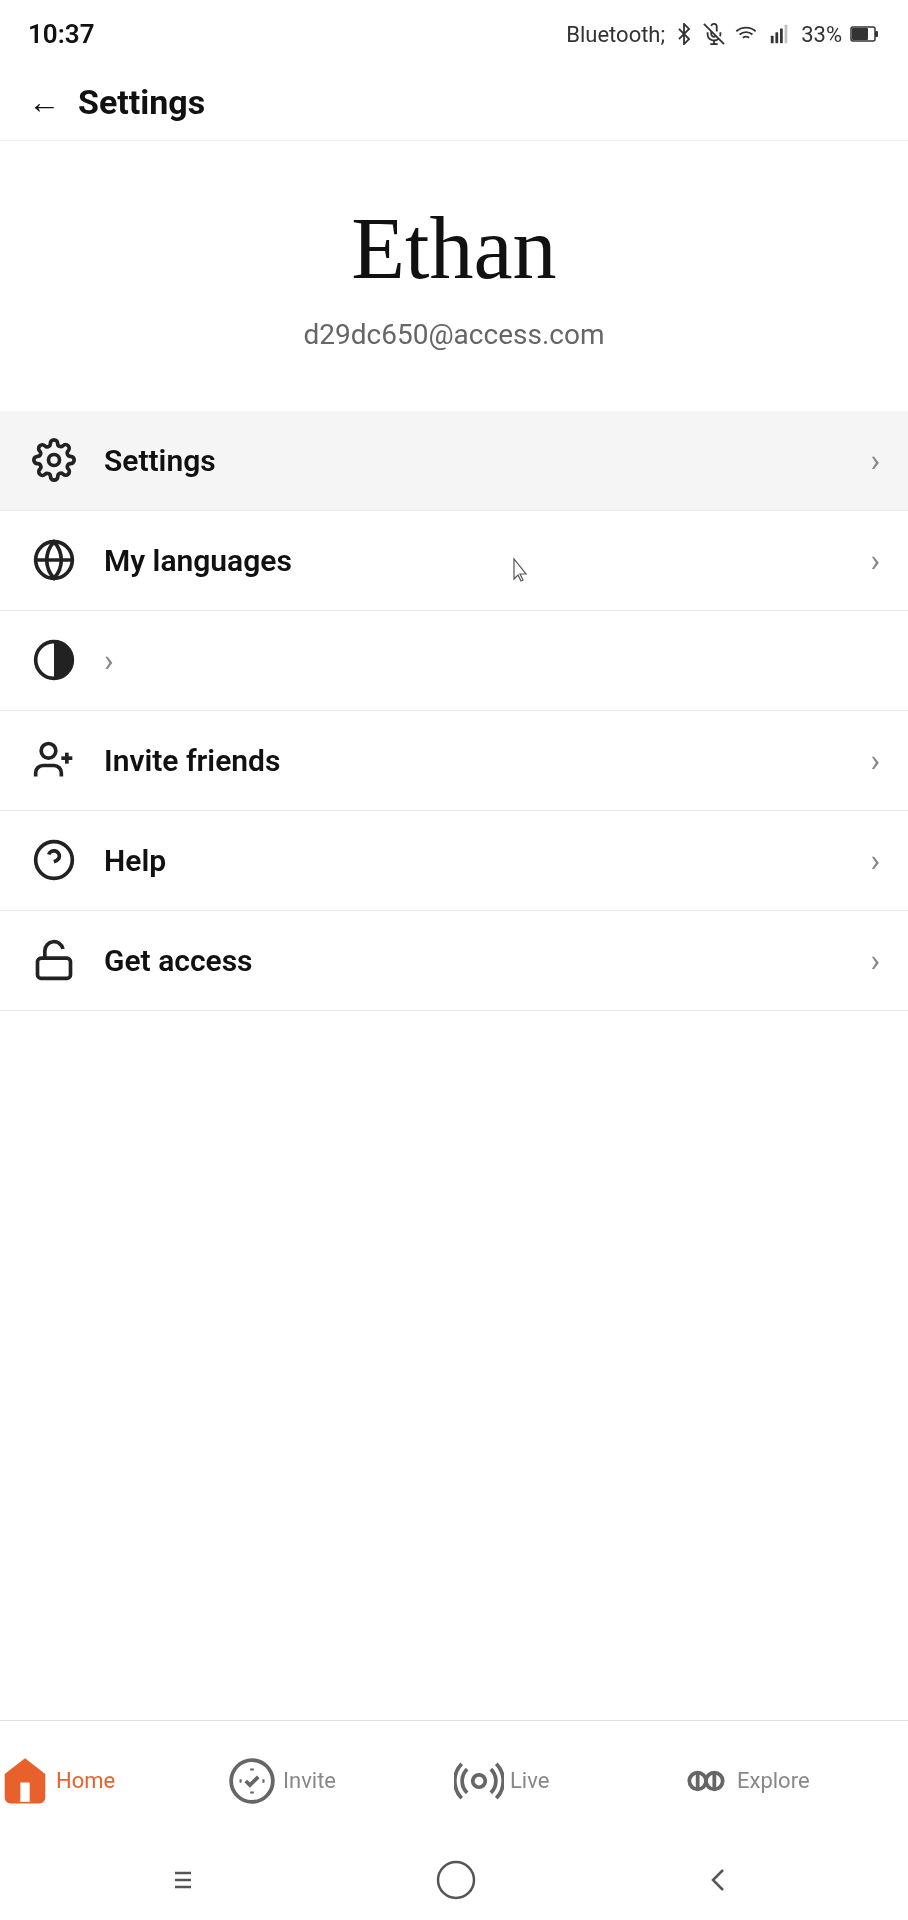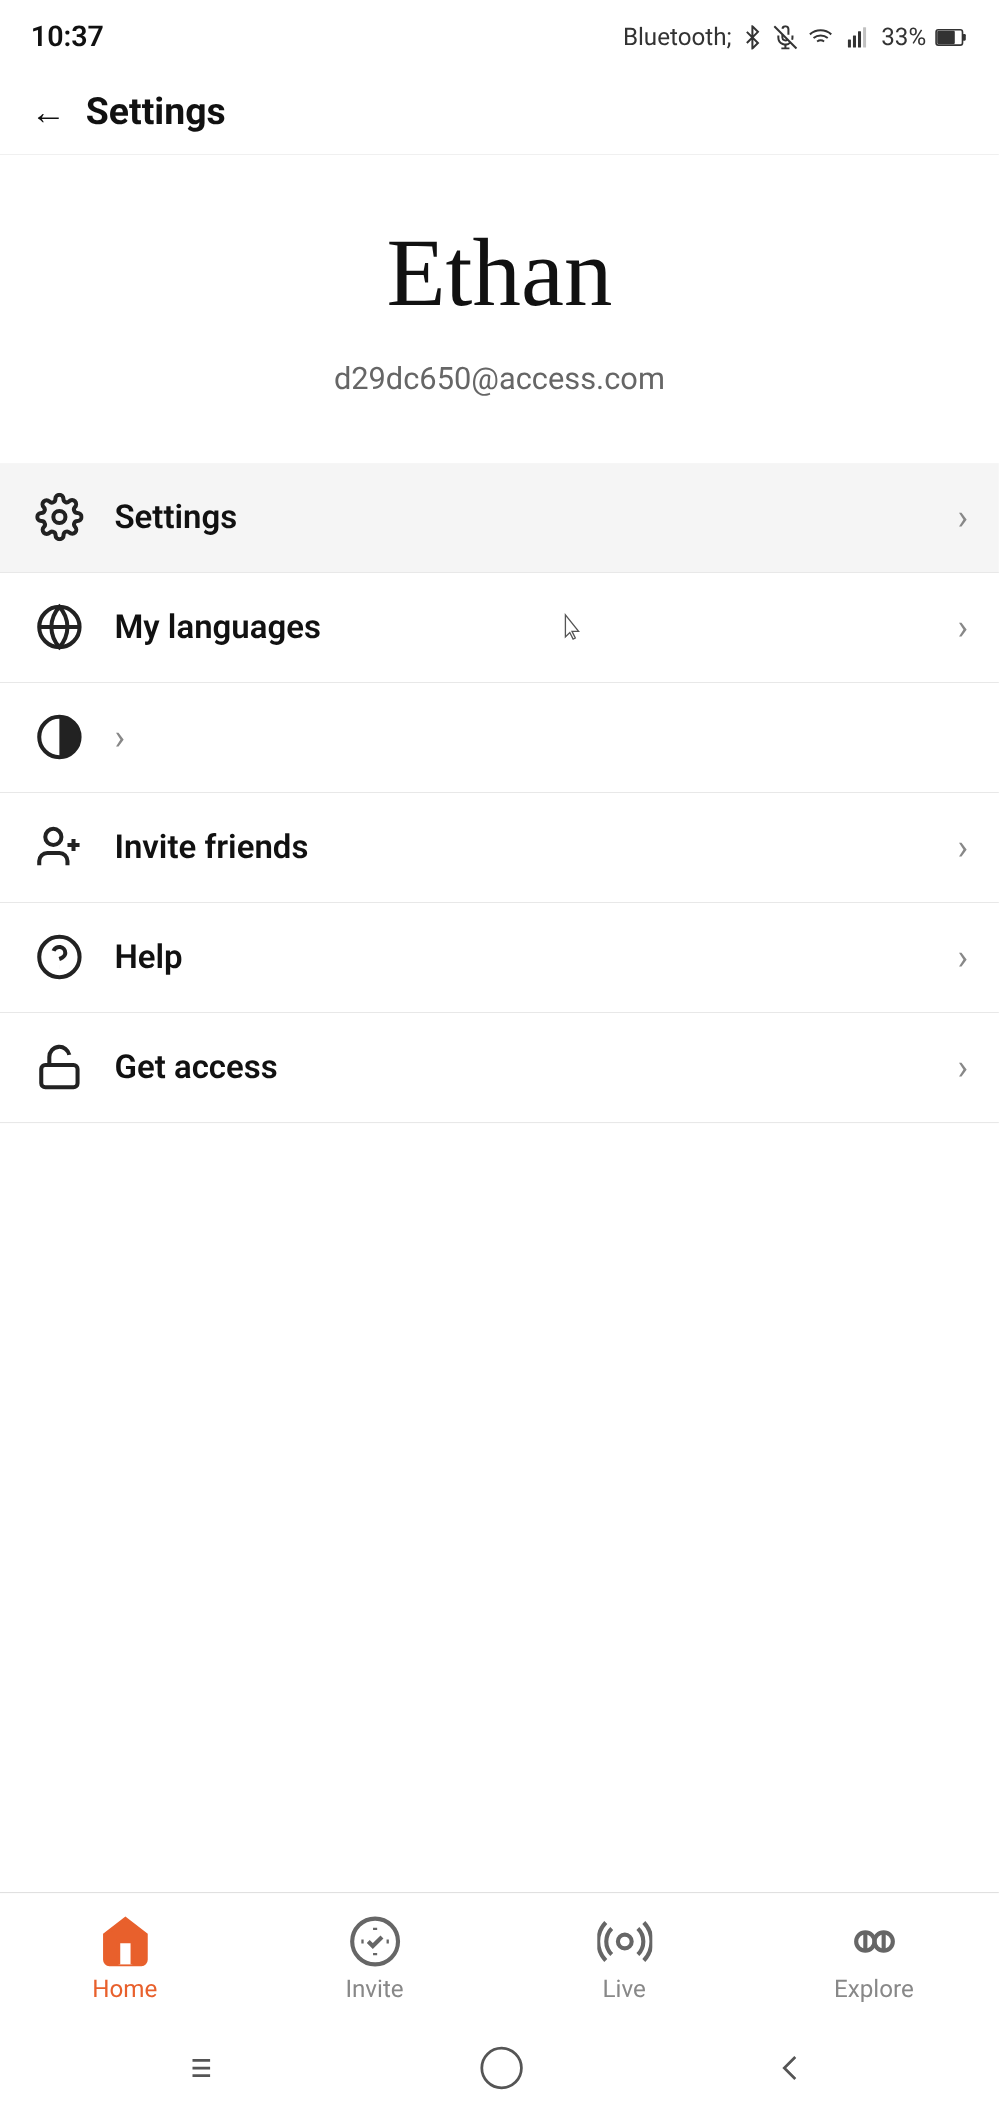--- a/index.html
+++ b/index.html
@@ -69,21 +69,21 @@
       align-items: center;
       padding: 60px 28px 60px;
       background: #ffffff;
     }
     .profile-name {
       font-size: 88px;
       font-weight: 400;
       color: #111;
       font-family: Georgia, 'Times New Roman', serif;
       line-height: 1.1;
-      margin-bottom: 30px;
+      margin-bottom: 20px;
     }
     .profile-email {
       font-size: 28px;
       color: #666;
     }
 
     
     .menu-list {
       flex: 1;
       background: #ffffff;
@@ -143,21 +143,21 @@
       display: flex;
       justify-content: space-around;
       align-items: center;
       height: 120px;
       background: #ffffff;
       border-top: 1px solid #e0e0e0;
       padding-bottom: 0;
     }
     .nav-item {
       display: flex;
-      flex-direction: column;
+      flex-direction: row;
       align-items: center;
       gap: 6px;
       cursor: pointer;
       flex: 1;
       padding: 12px 0;
     }
     .nav-item svg {
       width: 50px;
       height: 50px;
     }

